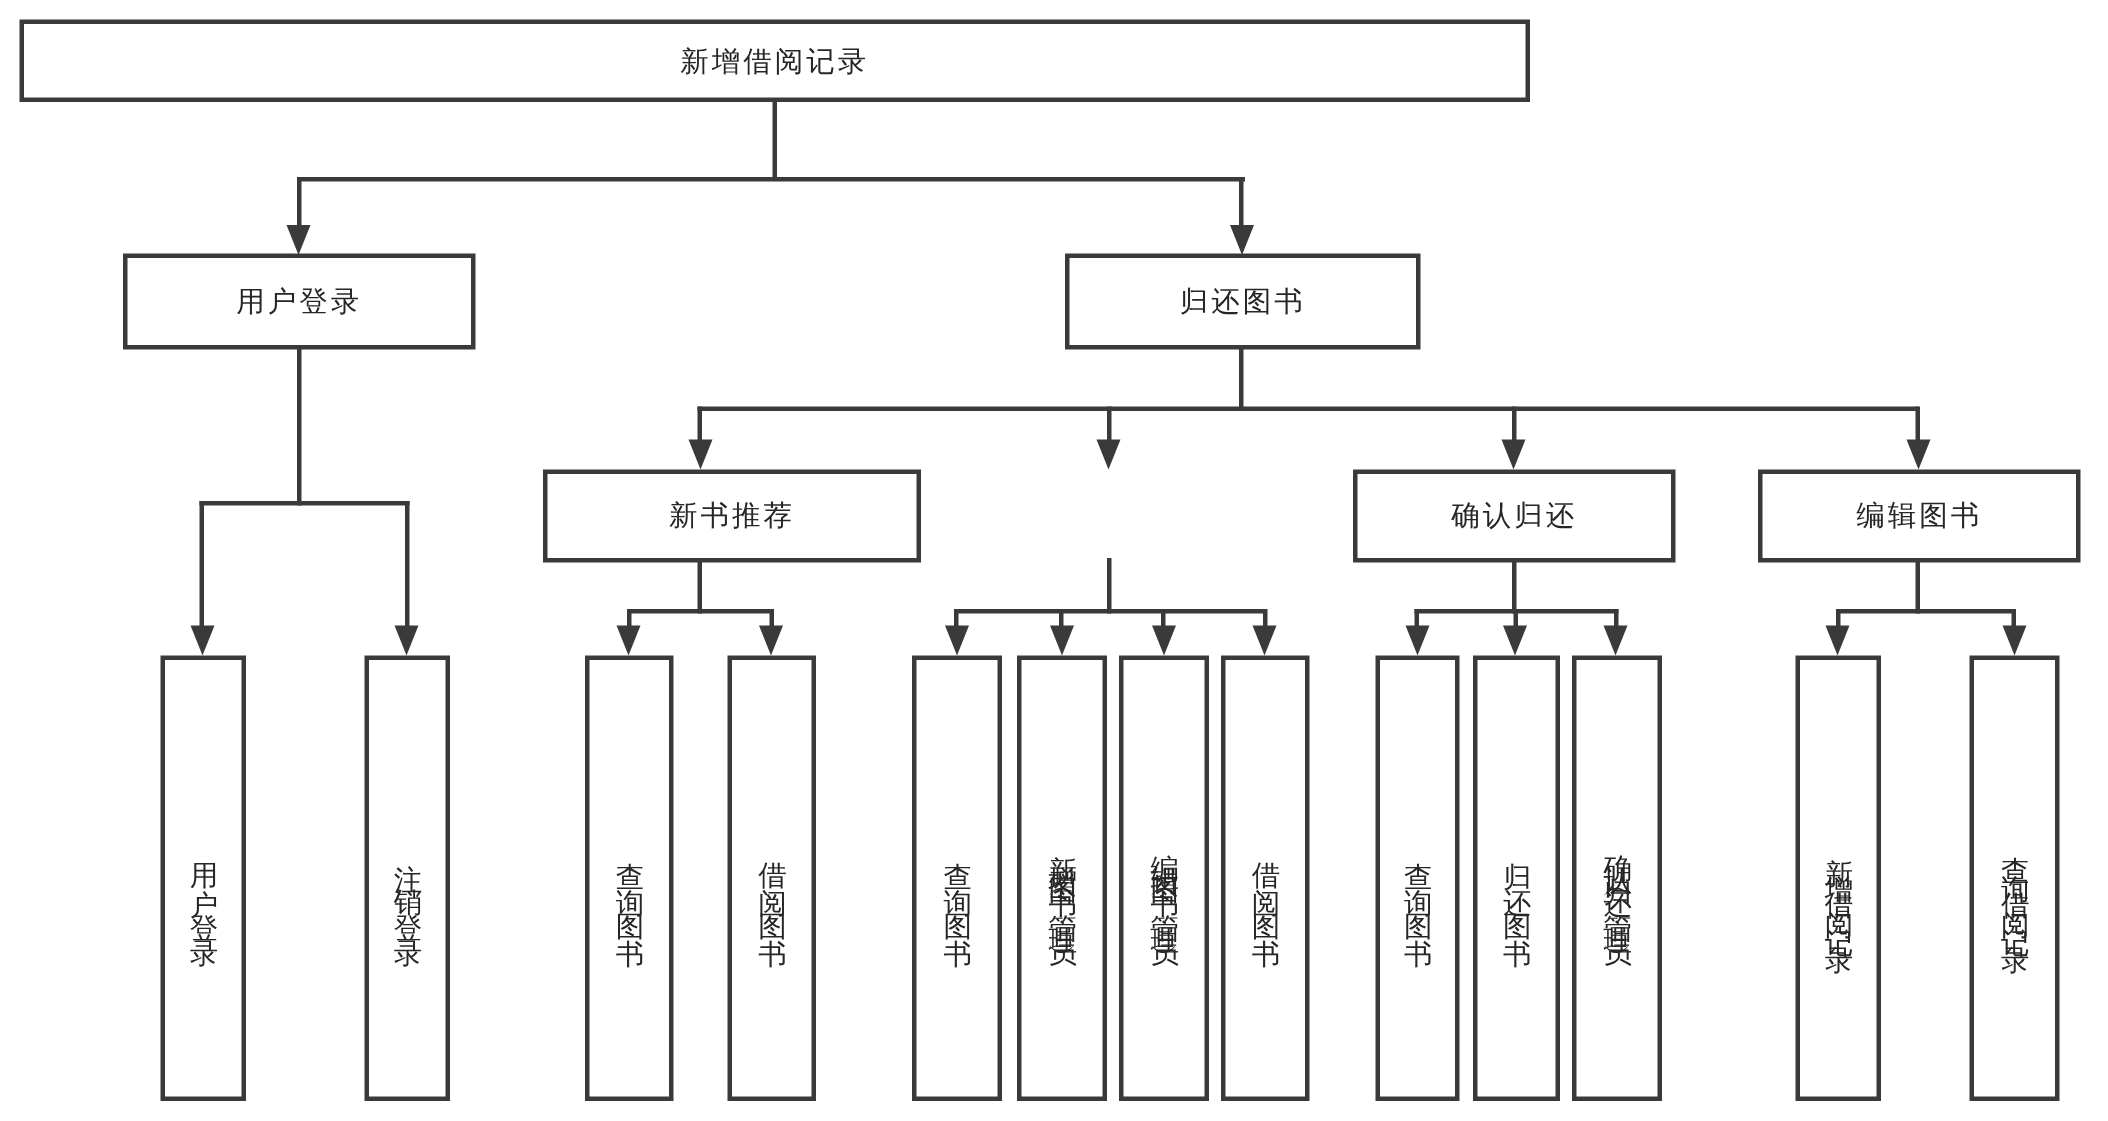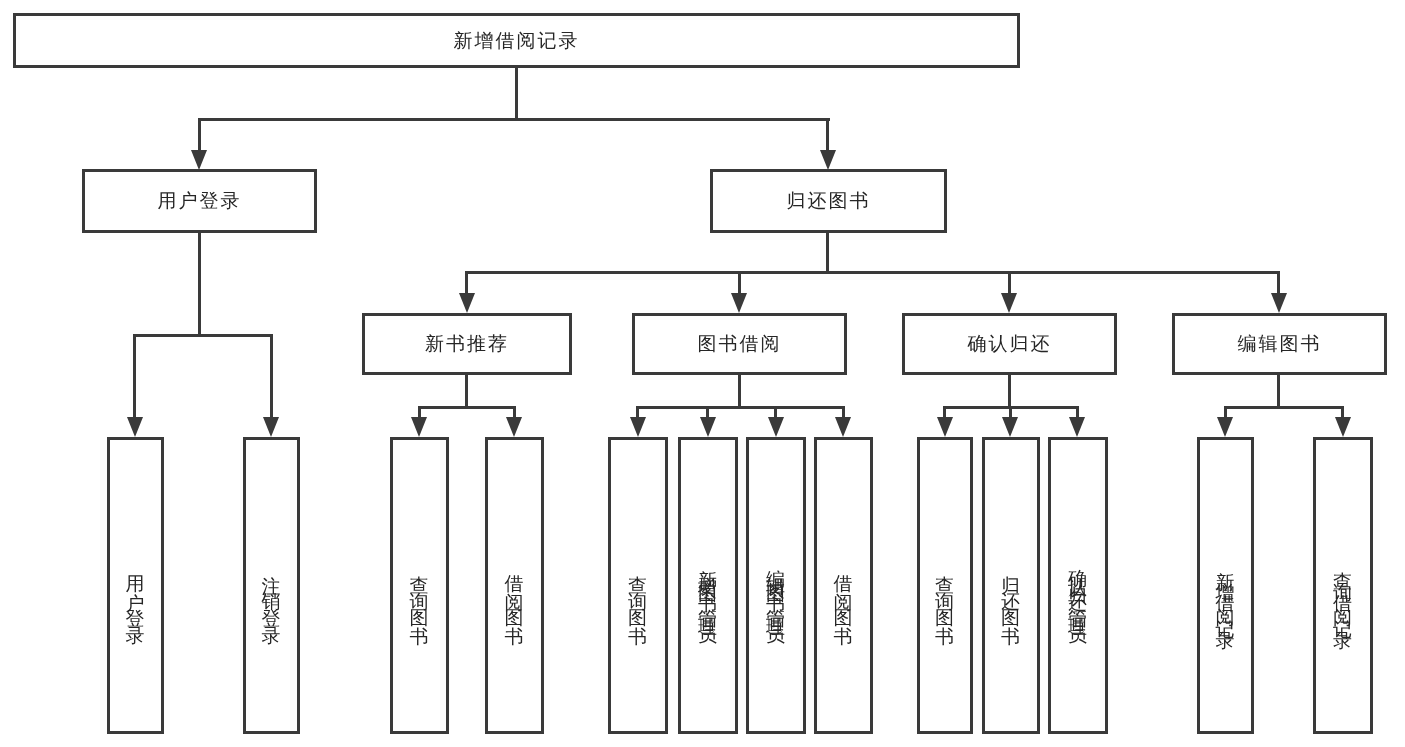--- a/index.html
+++ b/index.html
@@ -41,27 +41,24 @@
   </div>
 
   <div class="box hbox" style="left:82px;top:169px;width:235px;height:64px;">
     <span>用户登录</span>
   </div>
 
   <div class="box hbox" style="left:710px;top:169px;width:237px;height:64px;">
     <span>归还图书</span>
   </div>
 
-  <div class="box hbox" style="left:362px;top:313px;width:210px;height:62px;">
+  <div class="box hbox" style="left:362px;top:313px;width:252px;height:62px;">
     <span>新书推荐</span>
   </div>
 
-  <div class="box hbox" style="left:632px;top:313px;width:215px;height:62px;">
-    <span>图书借阅</span>
-  </div>
 
   <div class="box hbox" style="left:902px;top:313px;width:215px;height:62px;">
     <span>确认归还</span>
   </div>
 
   <div class="box hbox" style="left:1172px;top:313px;width:215px;height:62px;">
     <span>编辑图书</span>
   </div>
 
   <div class="box vbox" style="left:107px;top:437px;width:57px;height:297px;">

